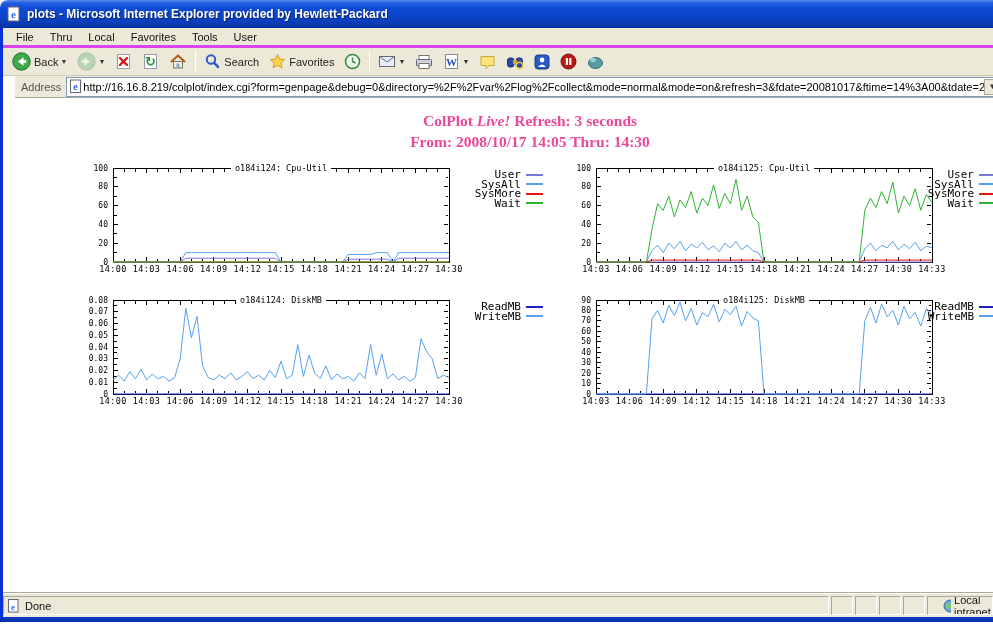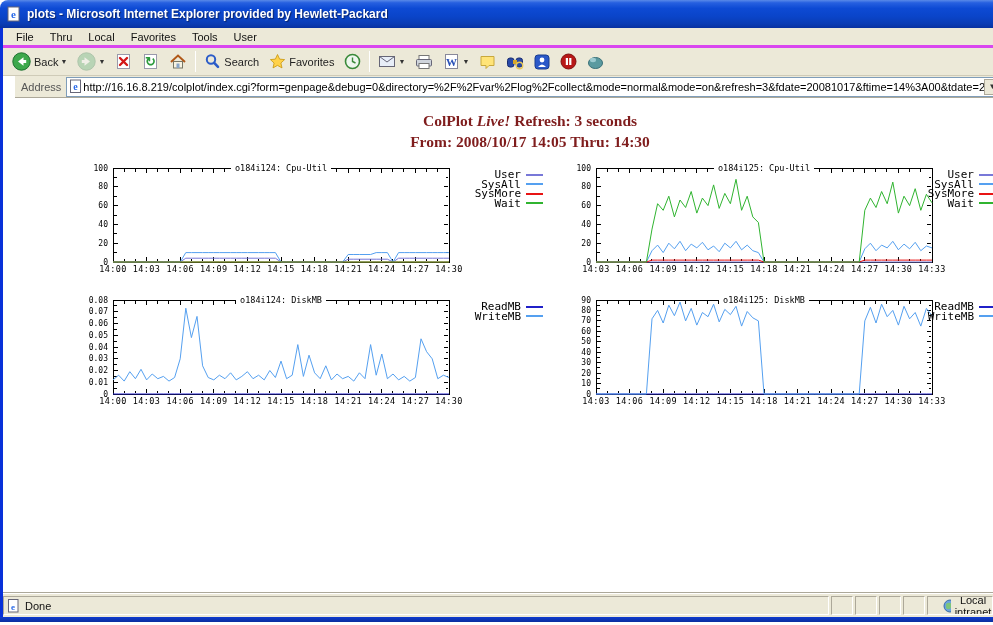--- a/index.html
+++ b/index.html
@@ -39,40 +39,40 @@
     flex:1; height:20px; background:#fff; border:1px solid #7f9db9;
     display:flex; align-items:center; padding:0 1px 0 2px; overflow:hidden;
   }
   .address-url { font-size:11px; color:#000; white-space:nowrap; overflow:hidden; flex:1; }
   .address-drop { width:17px; height:16px; background:#ece9d8; border:1px solid #aca899;
     display:flex; align-items:center; justify-content:center; font-size:8px; color:#333; flex:none; }
 
   
   .content { position:absolute; left:3px; top:98px; width:990px; height:495px; background:#fff; }
   .heading { position:absolute; left:64px; top:12px; width:926px; text-align:center;
-    font-family:"Liberation Serif", serif; font-weight:bold; font-size:15.5px; color:#7f1d1d; line-height:21px; }
+    font-family:"Liberation Serif", serif; font-weight:bold; font-size:15.5px; color:#ec4899; line-height:21px; }
   .heading .it { font-style:italic; }
 
   svg.chart { position:absolute; overflow:visible; }
   svg.chart text { font-family:"DejaVu Sans Mono", monospace; fill:#000; }
 
   .legend { position:absolute; width:88px; }
   .legend-row { display:flex; justify-content:flex-end; align-items:center; gap:5px; height:9.5px; }
   .legend-label { font-family:"DejaVu Sans Mono", monospace; font-size:11px; color:#000; white-space:nowrap; }
   .legend-line { width:17px; height:2px; flex:none; }
 
   
   .statusbar {
     position:absolute; left:0; top:593px; width:993px; height:24px;
     background:#ece9d8; border-top:1px solid #fff; box-shadow:0 -1px 0 #aca899;
     display:flex; align-items:stretch; padding:2px 0 2px 3px; gap:2px;
   }
   .sb-main { flex:1; display:flex; align-items:center; gap:5px; padding-left:3px;
     border:1px solid; border-color:#aca899 #fff #fff #aca899; }
-  .sb-text { font-size:11px; color:#111;text-align:center; }
+  .sb-text { font-size:11px; color:#111; }
   .sb-pane { width:22px; border:1px solid; border-color:#aca899 #fff #fff #aca899; }
   .sb-zone { width:66px; border:1px solid; border-color:#aca899 #fff #fff #aca899;
     display:flex; align-items:center; gap:3px; padding-left:15px; overflow:hidden; }
   .left-edge { position:absolute; left:0; top:28px; width:3px; height:594px; background:#0831d9; }
   .bottom-edge { position:absolute; left:0; top:617px; width:993px; height:5px; background:linear-gradient(180deg,#0f3bd0,#0a2f9e); }
 
   .pgicon { flex:none; }
 </style>
 </head>
 <body>

